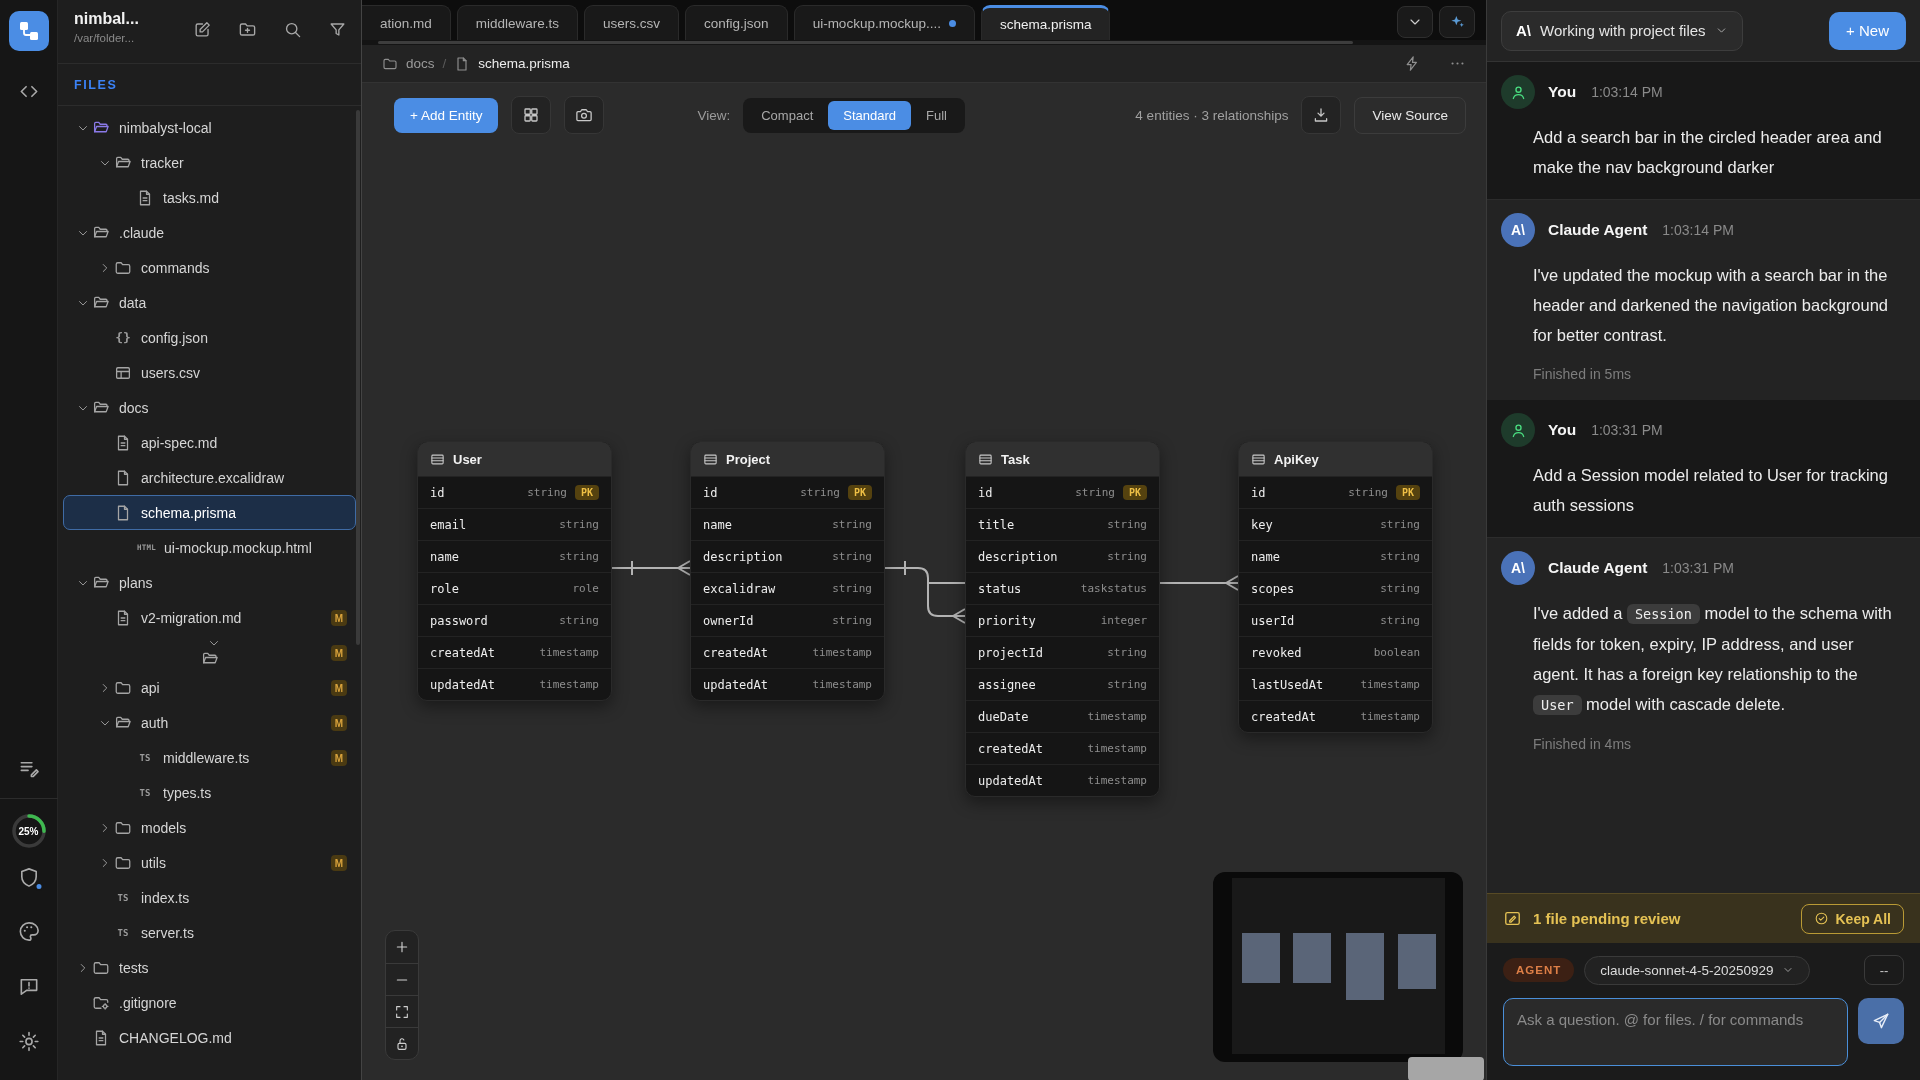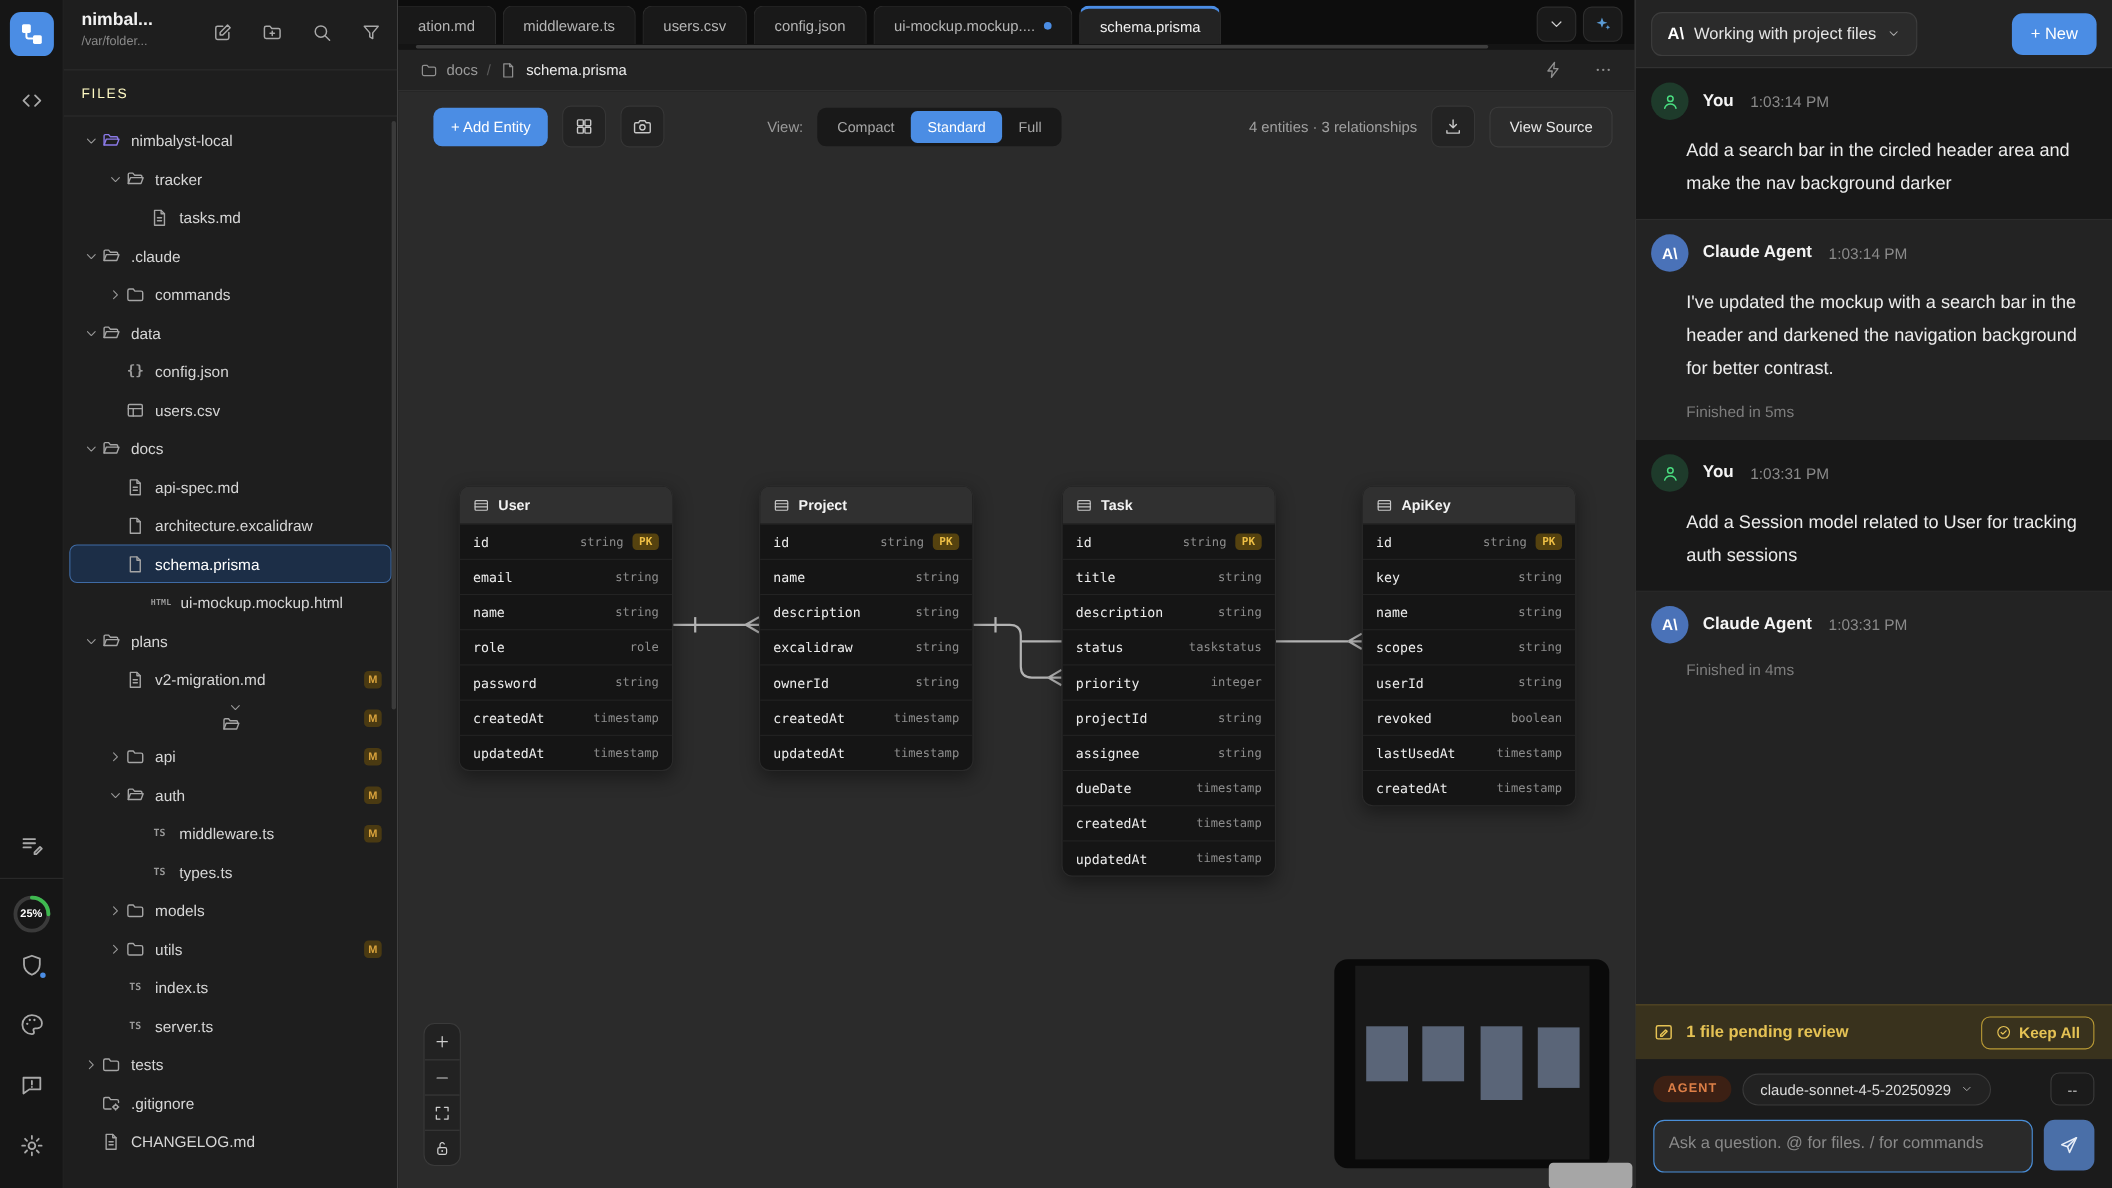--- a/index.html
+++ b/index.html
@@ -22,21 +22,21 @@
   .notif-dot { position:absolute; right:-3px; bottom:-2px; width:9px; height:9px; border-radius:50%; background:#4b8de4; border:2px solid #161616; }
 
   
   #sidebar { position:absolute; left:58px; top:0; width:304px; height:1080px; background:#1e1e1e; border-right:1px solid #444; }
   #side-head { height:64px; padding:10px 14px 0 16px; display:flex; border-bottom:1px solid #2c2c2c; }
   #side-title { font-size:16px; font-weight:bold; color:#f2f2f2; }
   #side-path { font-size:11.5px; color:#8a8a8a; margin-top:4px; }
   #side-head-icons { margin-left:auto; display:flex; gap:26px; padding-top:10px; }
   #side-head-icons .icon { width:19px; height:19px; }
   #files-row { height:42px; display:flex; align-items:center; padding:0 16px; border-bottom:1px solid #2c2c2c; }
-  #files-label { font-size:12.5px; letter-spacing:1.6px; font-weight:normal; color:#fef9c3; }
+  #files-label { font-size:12.5px; letter-spacing:1.6px; font-weight:bold; color:#3b82f6; }
   #tree { padding-top:4px; position:relative; }
   .trow { height:35px; display:flex; align-items:center; position:relative; font-size:14px; color:#d6d6d6; cursor:pointer; margin:0 5px; border:1px solid transparent; border-radius:7px; }
   .trow .chev { width:19px; height:14px; color:#9a9a9a; flex:none; display:inline-flex; }
   .trow .chev svg { width:14px; height:14px; }
   .trow .ficon { width:18px; height:18px; margin-right:9px; flex:none; color:#a5a5a5; }
   .trow .ficon.purple { color:#8b7ae8; }
   .trow.sel { background:#1c2e47; border-color:#3f6ba5; color:#fff; }
   .ticon { font-family:"DejaVu Sans Mono", monospace; font-size:9px; font-weight:bold; color:#9a9a9a; width:18px; margin-right:9px; flex:none; text-align:center; }
   .ticon.html { font-size:7.5px; letter-spacing:.2px;margin-left:23px; }
   .ticon.brace { font-size:13px; }
@@ -125,21 +125,21 @@
   #keep-all { margin-left:auto; display:flex; align-items:center; gap:7px; border:1.5px solid #b99a35; border-radius:8px; padding:6px 12px; background:transparent; cursor:pointer; }
   #keep-all .icon { width:15px; height:15px; color:#e5c254; }
   #keep-all span { font-size:14px; font-weight:bold; color:#e5c254; font-family:inherit; }
   #composer { flex:none; background:#1b1b1b; padding:12px 16px 14px; }
   #agent-row { display:flex; align-items:center; gap:10px; }
   #agent-pill { background:#3c2014; color:#dd7f47; font-size:11.5px; font-weight:bold; letter-spacing:1px; padding:6px 13px; border-radius:999px; }
   #model-pill { display:flex; align-items:center; gap:8px; background:#222; border:1px solid #3a3a3a; border-radius:999px; padding:6px 15px; font-size:13.5px; color:#dcdcdc; cursor:pointer; }
   #model-pill .icon { width:12px; height:12px; color:#b0b0b0; }
   #more-btn { margin-left:auto; width:40px; height:30px; background:transparent; border:1px solid #3a3a3a; border-radius:8px; color:#c8c8c8; font-size:13px; cursor:pointer; }
   #input-row { display:flex; gap:10px; margin-top:13px; align-items:flex-start; }
-  #chat-input { flex:1; height:48px; background:#2a2a2a; border:1.5px solid #4a8fd9; border-radius:10px; resize:none; padding:9px 13px; font-family:inherit; font-size:15px; line-height:24px; color:#fca5a5; outline:none; }
+  #chat-input { flex:1; height:68px; background:#2a2a2a; border:1.5px solid #4a8fd9; border-radius:10px; resize:none; padding:9px 13px; font-family:inherit; font-size:15px; line-height:24px; color:#fca5a5; outline:none; }
   #chat-input::placeholder { color:#8a8a8a; }
   #send-btn { width:46px; height:46px; background:#4a6fa8; border:none; border-radius:10px; display:flex; align-items:center; justify-content:center; cursor:pointer; }
   #send-btn .icon { width:20px; height:20px; color:#e8eef8; }
 </style>
 </head>
 <body>
 
 <div id="rail">
   <div id="app-tile" class="rail-item">
     <svg viewBox="0 0 24 24">
@@ -997,20 +997,21 @@
           <span class="mtime">1:03:31 PM</span>
         </div>
         <div class="mbody">Add a Session model related to User for tracking auth sessions</div>
       </div>
       <div class="msg agent">
         <div class="mhead">
           <span class="avatar blue">A\</span>
           <span class="mauthor">Claude Agent</span>
           <span class="mtime">1:03:31 PM</span>
         </div>
+        <div class="mbody">I've added a <span class="codechip">Session</span> model to the schema with fields for token, expiry, IP address, and user agent. It has a foreign key relationship to the <span class="codechip">User</span> model with cascade delete.</div>
         <div class="mfin">Finished in 4ms</div>
       </div>
     </div>
   <div id="banner">
     <span class="icon">
         <svg viewBox="0 0 24 24" fill="none" stroke="currentColor" stroke-width="1.7" stroke-linecap="round" stroke-linejoin="round">
           <rect x="3.5" y="4.5" width="17" height="15" rx="2"></rect>
           <path d="M8.5 14.8l5.6-5.6 1.7 1.7-5.6 5.6H8.5z"></path>
         </svg>
       </span>

